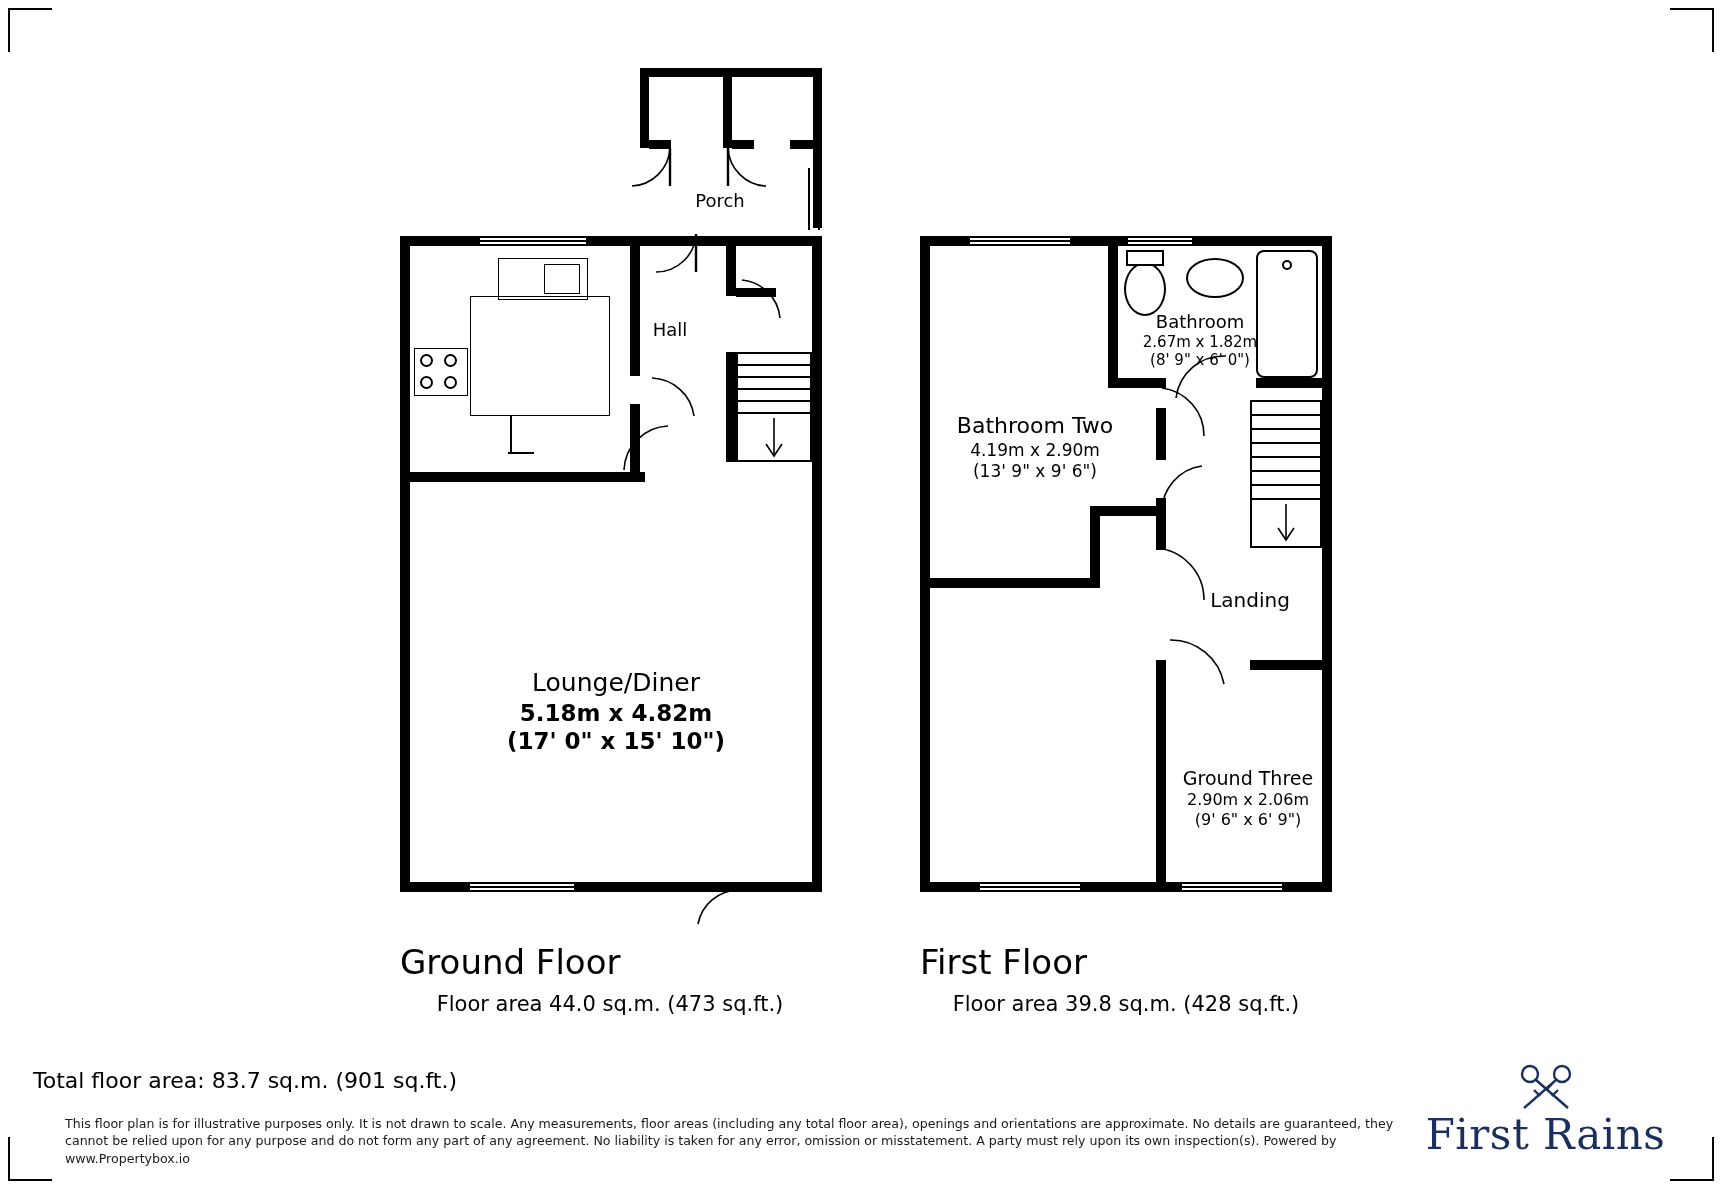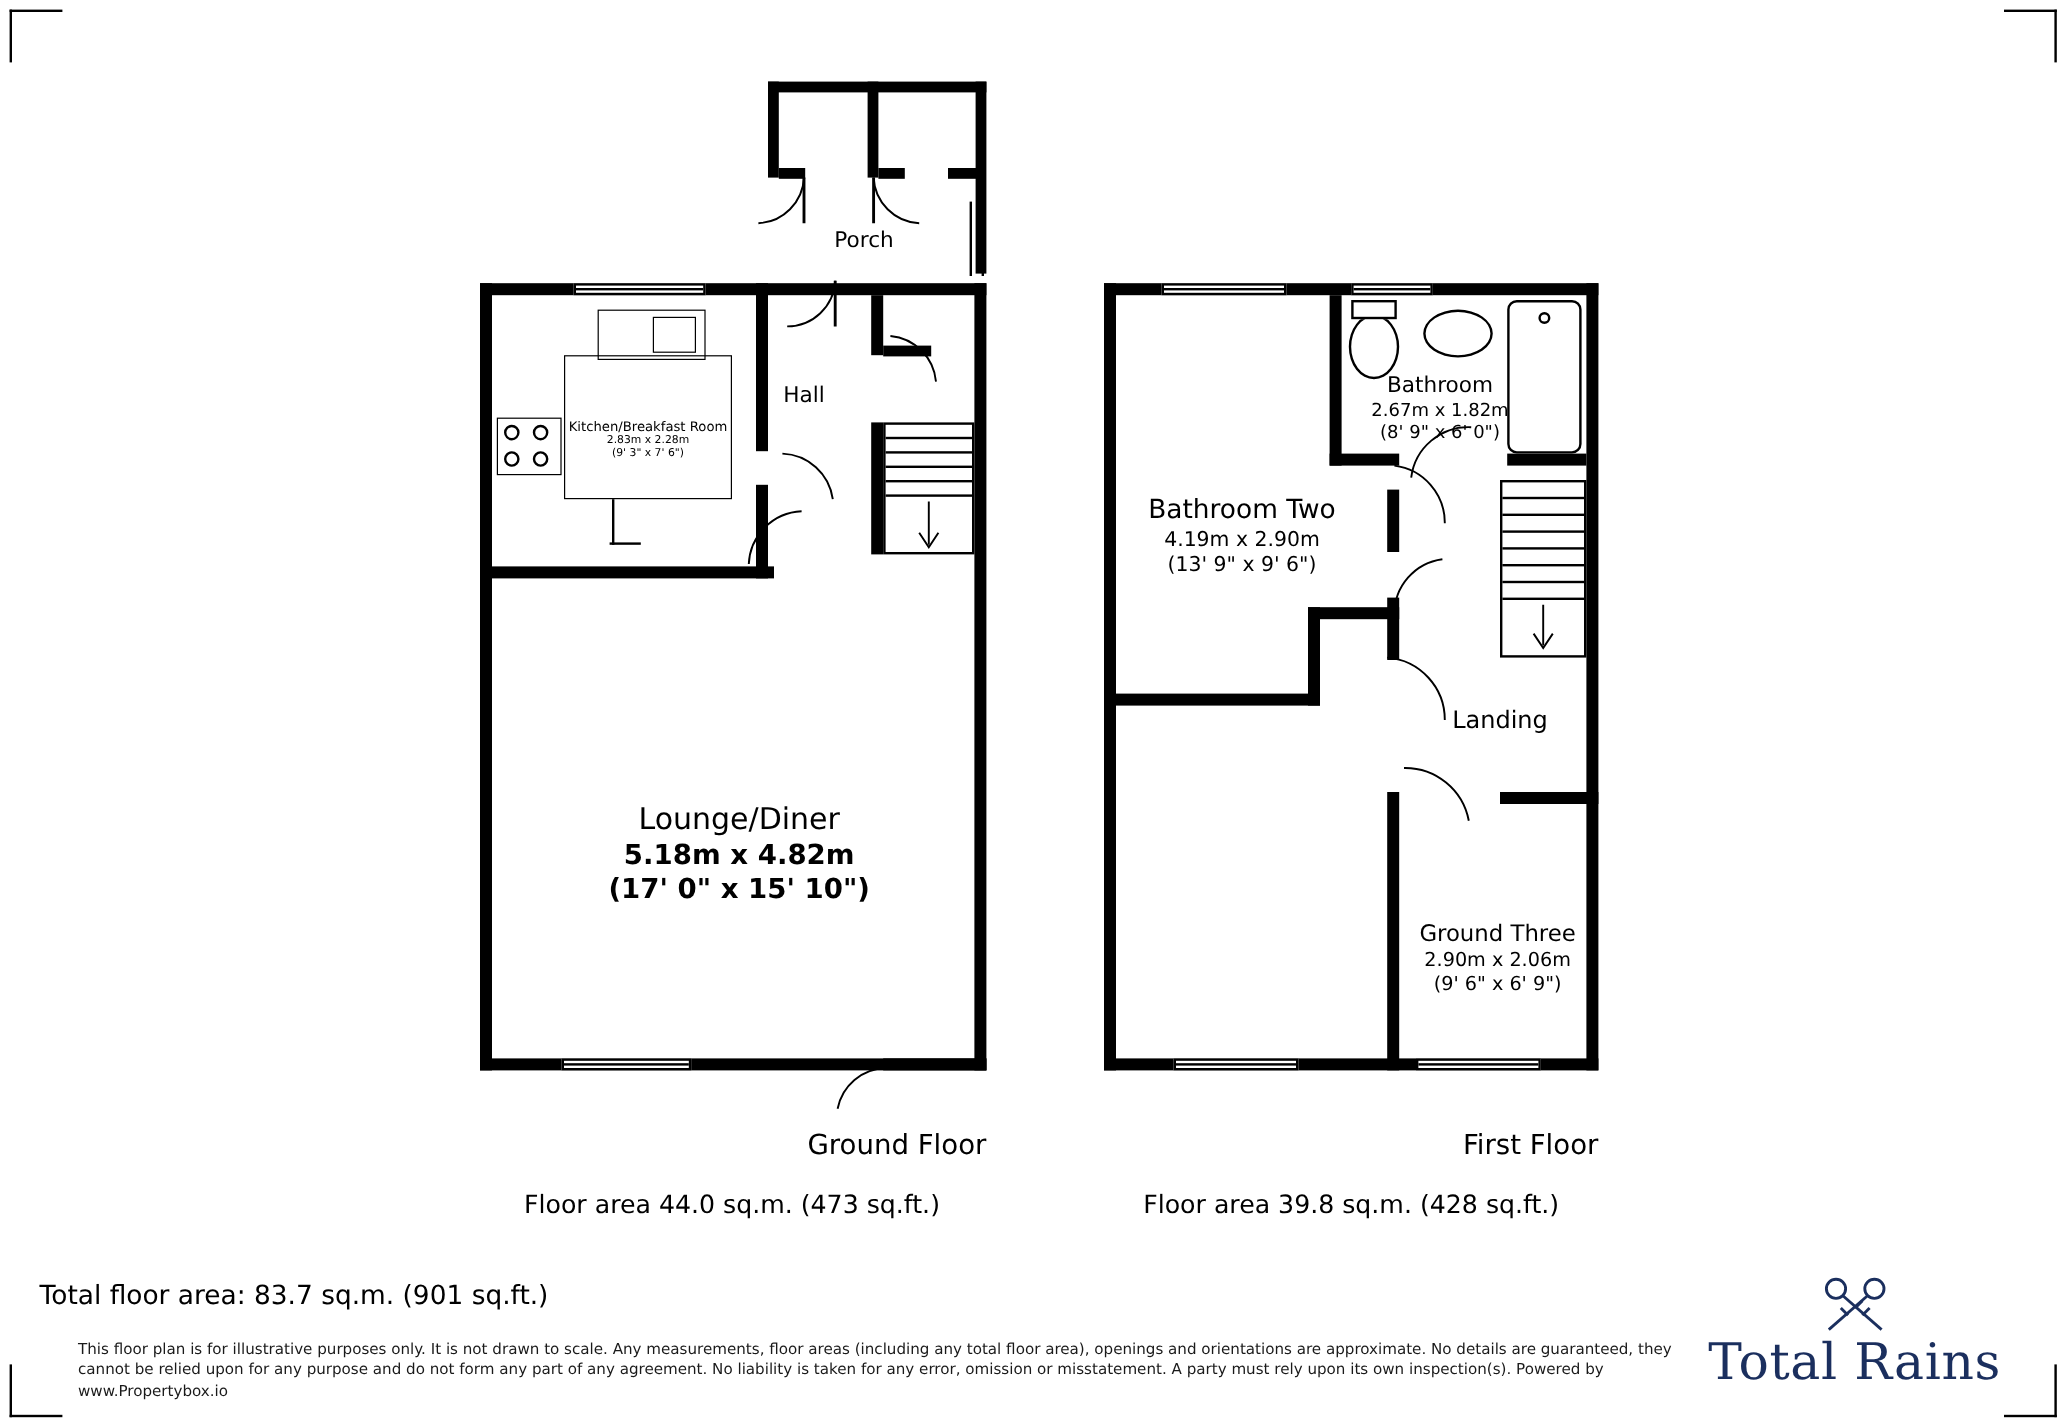--- a/index.html
+++ b/index.html
@@ -61,22 +61,22 @@
   .lbl-md .rdim  { font-size: 15px; }
 
   .lbl-sm .rname { font-size: 11px; }
   .lbl-sm .rdim  { font-size: 9px; }
 
   .lbl-plain { font-size: 18px; }
 
   
   .floor-title {
     position: absolute;
-    text-align: right;
-    font-size: 23px;
+    text-align: left;
+    font-size: 34px;
     white-space: nowrap;
   }
   .floor-area {
     position: absolute;
     text-align: center;
     font-size: 21px;
     white-space: nowrap;
   }
 
   
@@ -224,25 +224,20 @@
   <div class="box-outline" style="left:498px; top:258px; width:90px; height:42px; border-width:1.6px;"></div>
   <div class="box-outline" style="left:544px; top:264px; width:36px; height:30px; border-width:1.6px;"></div>
   <div class="box-outline" style="left:414px; top:348px; width:54px; height:48px; border-width:1.6px;"></div>
   <div class="hob-ring" style="left:420px; top:354px;"></div>
   <div class="hob-ring" style="left:444px; top:354px;"></div>
   <div class="hob-ring" style="left:420px; top:376px;"></div>
   <div class="hob-ring" style="left:444px; top:376px;"></div>
   <div class="thinline" style="left:510px; top:416px; width:1.6px; height:38px;"></div>
   <div class="thinline" style="left:508px; top:452px; width:26px; height:1.6px;"></div>
 
-  <div class="label lbl-sm" style="left:400px; top:349px; width:280px;">
-    <span class="rname">Kitchen/Breakfast Room</span>
-    <span class="rdim">2.83m x 2.28m</span>
-    <span class="rdim">(9' 3" x 7' 6")</span>
-  </div>
 
   <div class="label lbl-plain" style="left:625px; top:319px; width:90px;">
     <span class="rname">Hall</span>
   </div>
 
   <div class="label lbl-lg" style="left:456px; top:668px; width:320px;">
     <span class="rname">Lounge/Diner</span>
     <span class="rdim">5.18m x 4.82m</span>
     <span class="rdim">(17' 0" x 15' 10")</span>
   </div>
@@ -355,14 +350,14 @@
         <circle cx="44" cy="14" r="8"></circle>
         <circle cx="76" cy="14" r="8"></circle>
         <line x1="50" y1="20" x2="82" y2="48"></line>
         <line x1="70" y1="20" x2="38" y2="48"></line>
         <line x1="60" y1="30" x2="66" y2="24"></line>
         <line x1="66" y1="36" x2="72" y2="30"></line>
         <line x1="54" y1="36" x2="48" y2="30"></line>
       </g>
     </svg>
   </div>
-  <div class="logo-text">Total Rains</div>
+  <div class="logo-text">First Rains</div>
 </div>
 
 </body></html>

